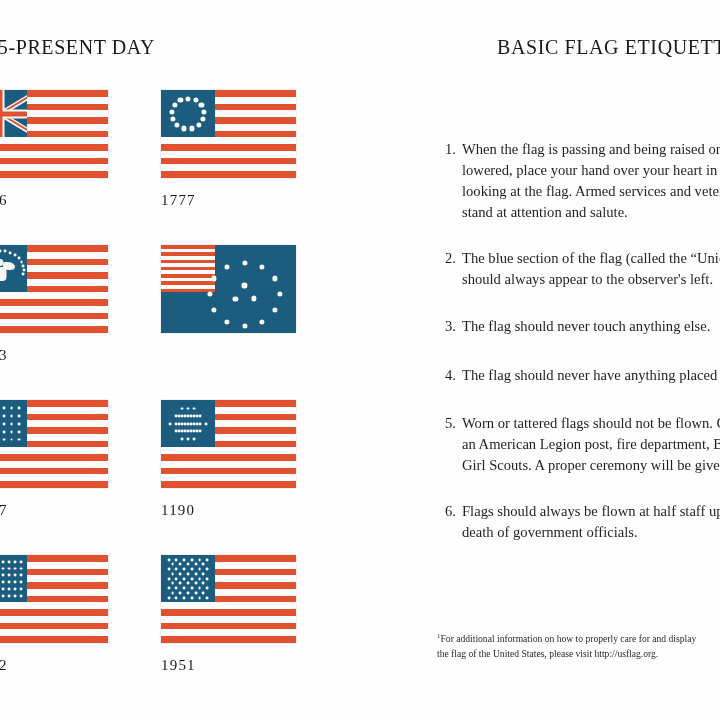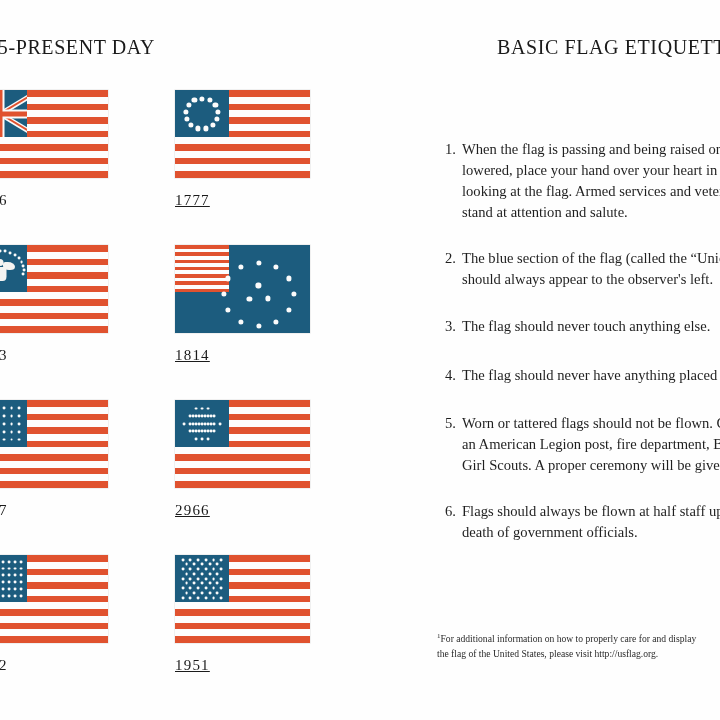--- a/index.html
+++ b/index.html
@@ -51,21 +51,21 @@
   }
   .flag-row {
     position: relative;
     height: 155px;
   }
   .flag-cell {
     position: absolute;
     width: 135px;
   }
   .flag-cell.col0 { left: -27px; }
-  .flag-cell.col1 { left: 175px; text-decoration: underline; }
+  .flag-cell.col1 { left: 161px; }
 
   .flag {
     position: relative;
     width: 135px;
     height: 88px;
     overflow: hidden;
     background: #ffffff;
     box-shadow: 0 0 0 0.5px rgba(190,190,190,0.45);
   }
   .stripes {
@@ -341,21 +341,20 @@
               <span class="star big" style="left: 49%; top: 87.1769%;"></span>
               <span class="star big" style="left: 39.4833%; top: 74%;"></span>
               <span class="star big" style="left: 36%; top: 56%;"></span>
               <span class="star big" style="left: 39.4833%; top: 38%;"></span>
               <span class="star big" style="left: 49%; top: 24.8231%;"></span>
               <span class="star big" style="left: 69.0207%; top: 60.7943%;"></span>
               <span class="star big" style="left: 55.1681%; top: 61.203%;"></span>
               <span class="star big" style="left: 61.8112%; top: 46.0028%;"></span>
             </div>
         </div>
-        <div class="flag-label">1814</div>
       </div>
     </div>
 
     <div class="flag-row">
       <div class="flag-cell col0">
         <div class="flag">
           <div class="stripes">
               <div class="stripe red"></div>
               <div class="stripe white"></div>
               <div class="stripe red"></div>
@@ -438,21 +437,21 @@
               <span class="star tiny" style="left: 33%; top: 50%;"></span>
               <span class="star tiny" style="left: 44%; top: 50%;"></span>
               <span class="star tiny" style="left: 55%; top: 50%;"></span>
               <span class="star tiny" style="left: 66%; top: 50%;"></span>
               <span class="star tiny" style="left: 33%; top: 66%;"></span>
               <span class="star tiny" style="left: 44%; top: 66%;"></span>
               <span class="star tiny" style="left: 55%; top: 66%;"></span>
               <span class="star tiny" style="left: 66%; top: 66%;"></span>
             </div>
         </div>
-        <div class="flag-label">2966</div>
+        <div class="flag-label">1190</div>
       </div>
     </div>
 
     <div class="flag-row">
       <div class="flag-cell col0">
         <div class="flag">
           <div class="stripes">
               <div class="stripe red"></div>
               <div class="stripe white"></div>
               <div class="stripe red"></div>

